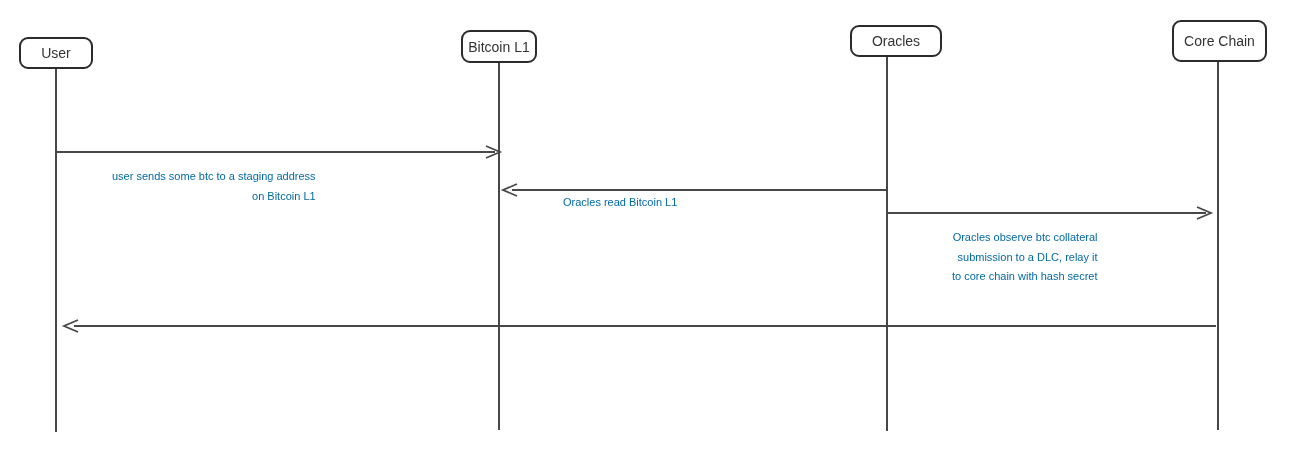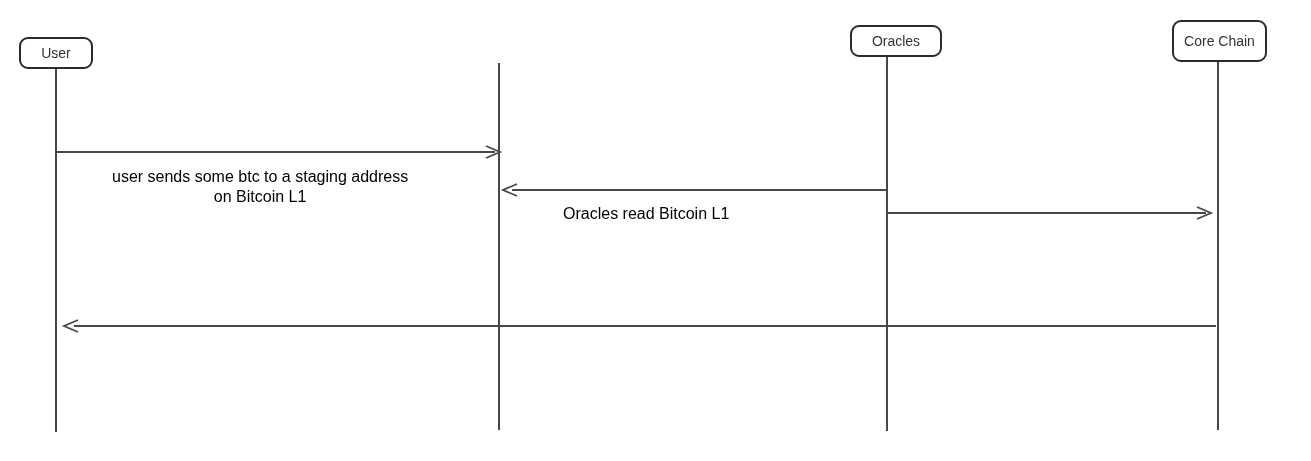--- a/index.html
+++ b/index.html
@@ -43,63 +43,69 @@
     z-index: 1;
   }
   .arrowhead {
     position: absolute;
     width: 20px;
     height: 18px;
     z-index: 2;
   }
   .msg-label {
     position: absolute;
-    font-size: 16px;
+    font-size: 11px;
     line-height: 19.5px;
-    color: #000000;
+    color: #0369a1;
     white-space: pre-line;
-    text-align: center;
+    text-align: right;
   }
 </style>
 </head>
 <body>
 
 <div class="canvas">
 
   <div class="lifeline" style="left:55px; top:69px; height:363px;"></div>
   <div class="lifeline" style="left:498px; top:63px; height:367px;"></div>
   <div class="lifeline" style="left:886px; top:57px; height:374px;"></div>
   <div class="lifeline" style="left:1217px; top:62px; height:368px;"></div>
 
   <div class="actor-box" style="left:19px; top:37px; width:74px; height:32px;">
     <span class="actor-label">User</span>
+  </div>
+  <div class="actor-box" style="left:461px; top:30px; width:76px; height:33px;">
+    <span class="actor-label">Bitcoin L1</span>
   </div>
   <div class="actor-box" style="left:850px; top:25px; width:92px; height:32px;">
     <span class="actor-label">Oracles</span>
   </div>
   <div class="actor-box" style="left:1172px; top:20px; width:95px; height:42px;">
     <span class="actor-label">Core Chain</span>
   </div>
 
   <div class="msg-line" style="left:57px; top:151px; width:438px;"></div>
   <svg class="arrowhead" style="left:483px; top:143px;" viewBox="0 0 20 18">
     <polyline points="3,3 17,9 3,15" fill="none" stroke="#474747" stroke-width="1.8"></polyline>
   </svg>
   <div class="msg-label" style="left:112px; top:167px;">user sends some btc to a staging address
 on Bitcoin L1</div>
 
   <div class="msg-line" style="left:512px; top:189px; width:375px;"></div>
   <svg class="arrowhead" style="left:500px; top:181px;" viewBox="0 0 20 18">
     <polyline points="17,3 3,9 17,15" fill="none" stroke="#474747" stroke-width="1.8"></polyline>
   </svg>
-  <div class="msg-label" style="left:563px; top:204px;">Oracles read Bitcoin L1</div>
+  <div class="msg-label" style="left:563px; top:193px;">Oracles read Bitcoin L1</div>
 
   <div class="msg-line" style="left:888px; top:212px; width:318px;"></div>
   <svg class="arrowhead" style="left:1194px; top:204px;" viewBox="0 0 20 18">
     <polyline points="3,3 17,9 3,15" fill="none" stroke="#474747" stroke-width="1.8"></polyline>
   </svg>
+  <div class="msg-label" style="left:952px; top:228px;">Oracles observe btc collateral
+submission to a DLC, relay it
+to core chain with hash secret</div>
 
   <div class="msg-line" style="left:74px; top:325px; width:1142px;"></div>
   <svg class="arrowhead" style="left:61px; top:317px;" viewBox="0 0 20 18">
     <polyline points="17,3 3,9 17,15" fill="none" stroke="#474747" stroke-width="1.8"></polyline>
   </svg>
 
 </div>
 
 </body></html>

